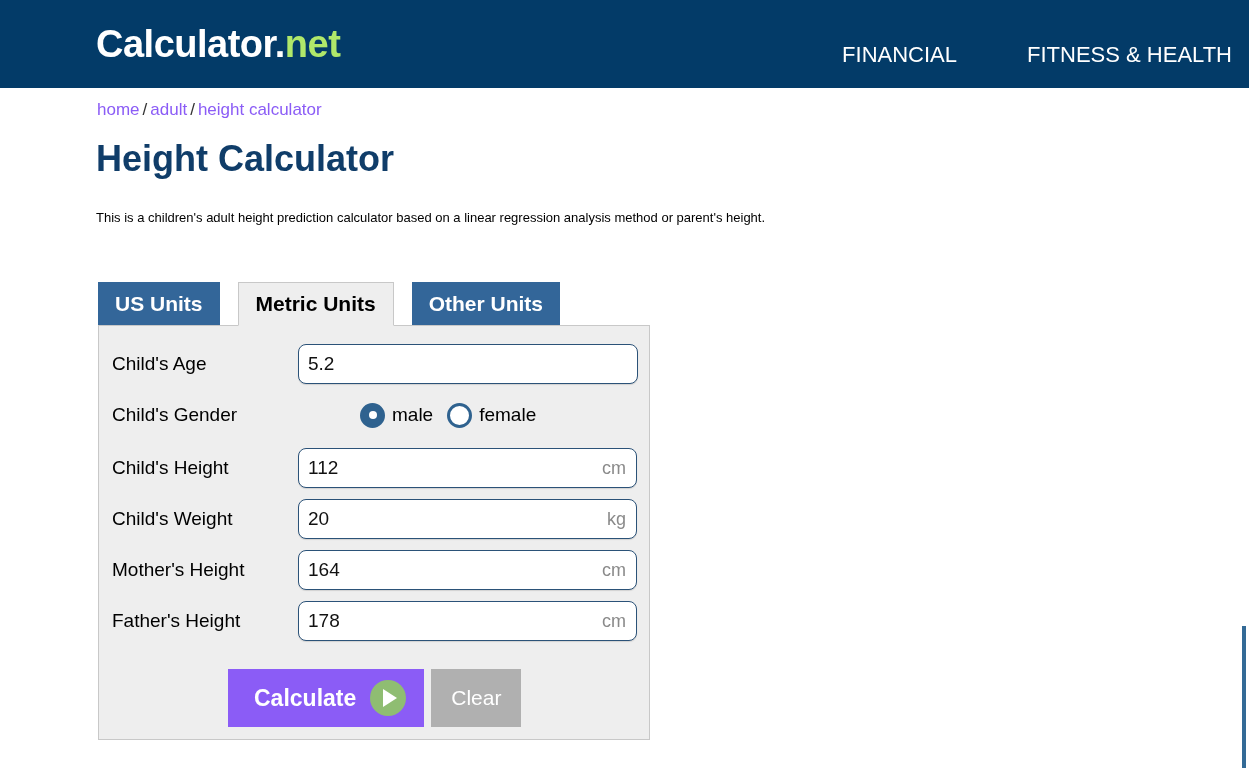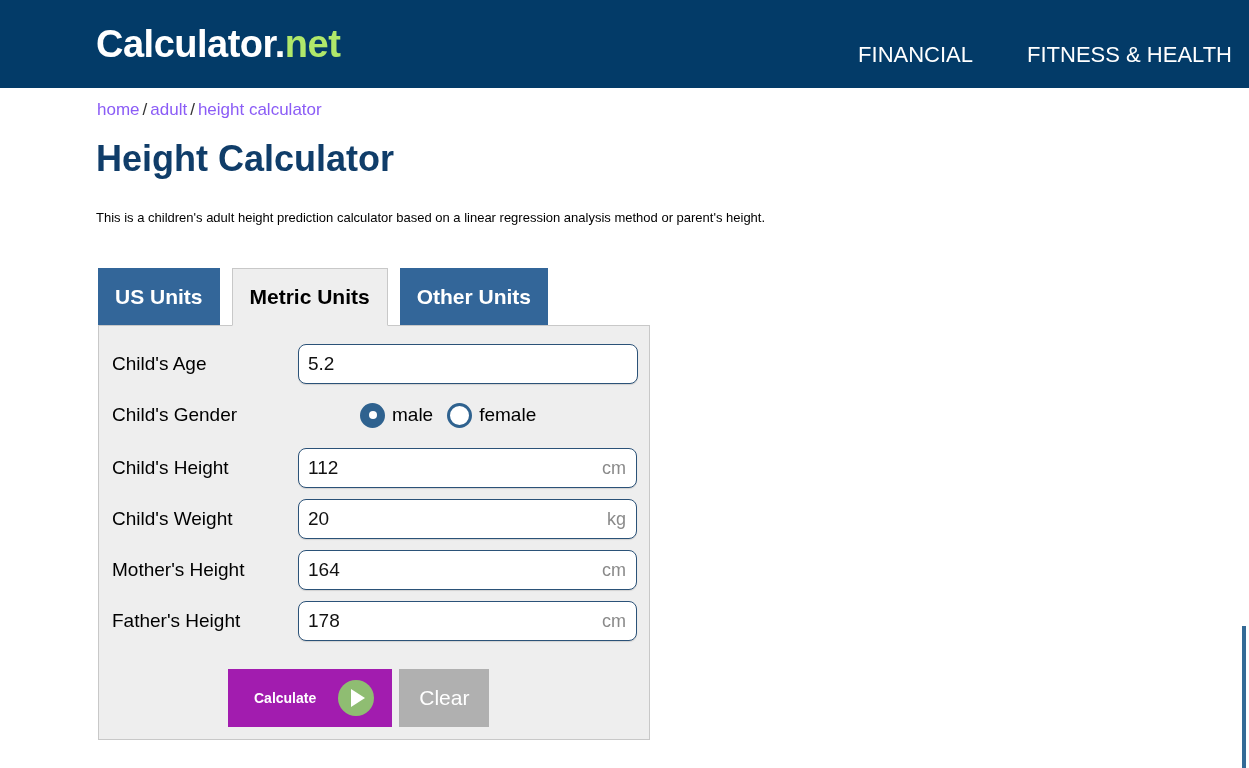--- a/index.html
+++ b/index.html
@@ -37,21 +37,21 @@
   .logo .logo-main { color: #ffffff; }
   .logo .logo-dot  { color: #ffffff; }
   .logo .logo-net  { color: #b0e86a; }
 
   .main-nav {
     position: absolute;
     right: 17px;
     top: 40px;
     display: flex;
     align-items: center;
-    gap: 54px;
+    gap: 70px;
   }
   .nav-item {
     color: #ffffff;
     font-size: 22px;
     line-height: 30px;
     white-space: nowrap;
     text-decoration: none;
     cursor: pointer;
   }
 
@@ -103,32 +103,32 @@
   
   .tab-strip {
     position: absolute;
     left: 98px;
     top: 277px;
     display: flex;
     align-items: flex-end;
     height: 49px;
   }
   .tab {
-    height: 58px;
+    height: 44px;
     box-sizing: border-box;
     padding: 0 17px;
     display: flex;
     align-items: center;
     font-size: 21px;
     font-weight: bold;
     background: #336699;
     color: #ffffff;
     cursor: pointer;
     white-space: nowrap;
-    margin-right: 12px;
+    margin-right: 18px;
   }
   .tab.active {
     background: #eeeeee;
     color: #000000;
     border: 1px solid #c8c8c8;
     border-bottom: 1px solid #eeeeee;
     position: relative;
     z-index: 3;
   }
 
@@ -244,27 +244,27 @@
     position: absolute;
     left: 129px;
     top: 343px;
     display: flex;
     align-items: center;
   }
   .btn-calculate {
     height: 58px;
     box-sizing: border-box;
     padding: 0 18px 0 26px;
-    background: #a21caf;
+    background: #8b5cf6;
     color: #ffffff;
-    font-size: 14px;
+    font-size: 23px;
     font-weight: bold;
     display: flex;
     align-items: center;
-    gap: 22px;
+    gap: 14px;
     border: none;
     cursor: pointer;
     white-space: nowrap;
     font-family: "Liberation Sans", sans-serif;
   }
   .play-circle {
     width: 36px;
     height: 36px;
     border-radius: 50%;
     background: #8fbd72;

